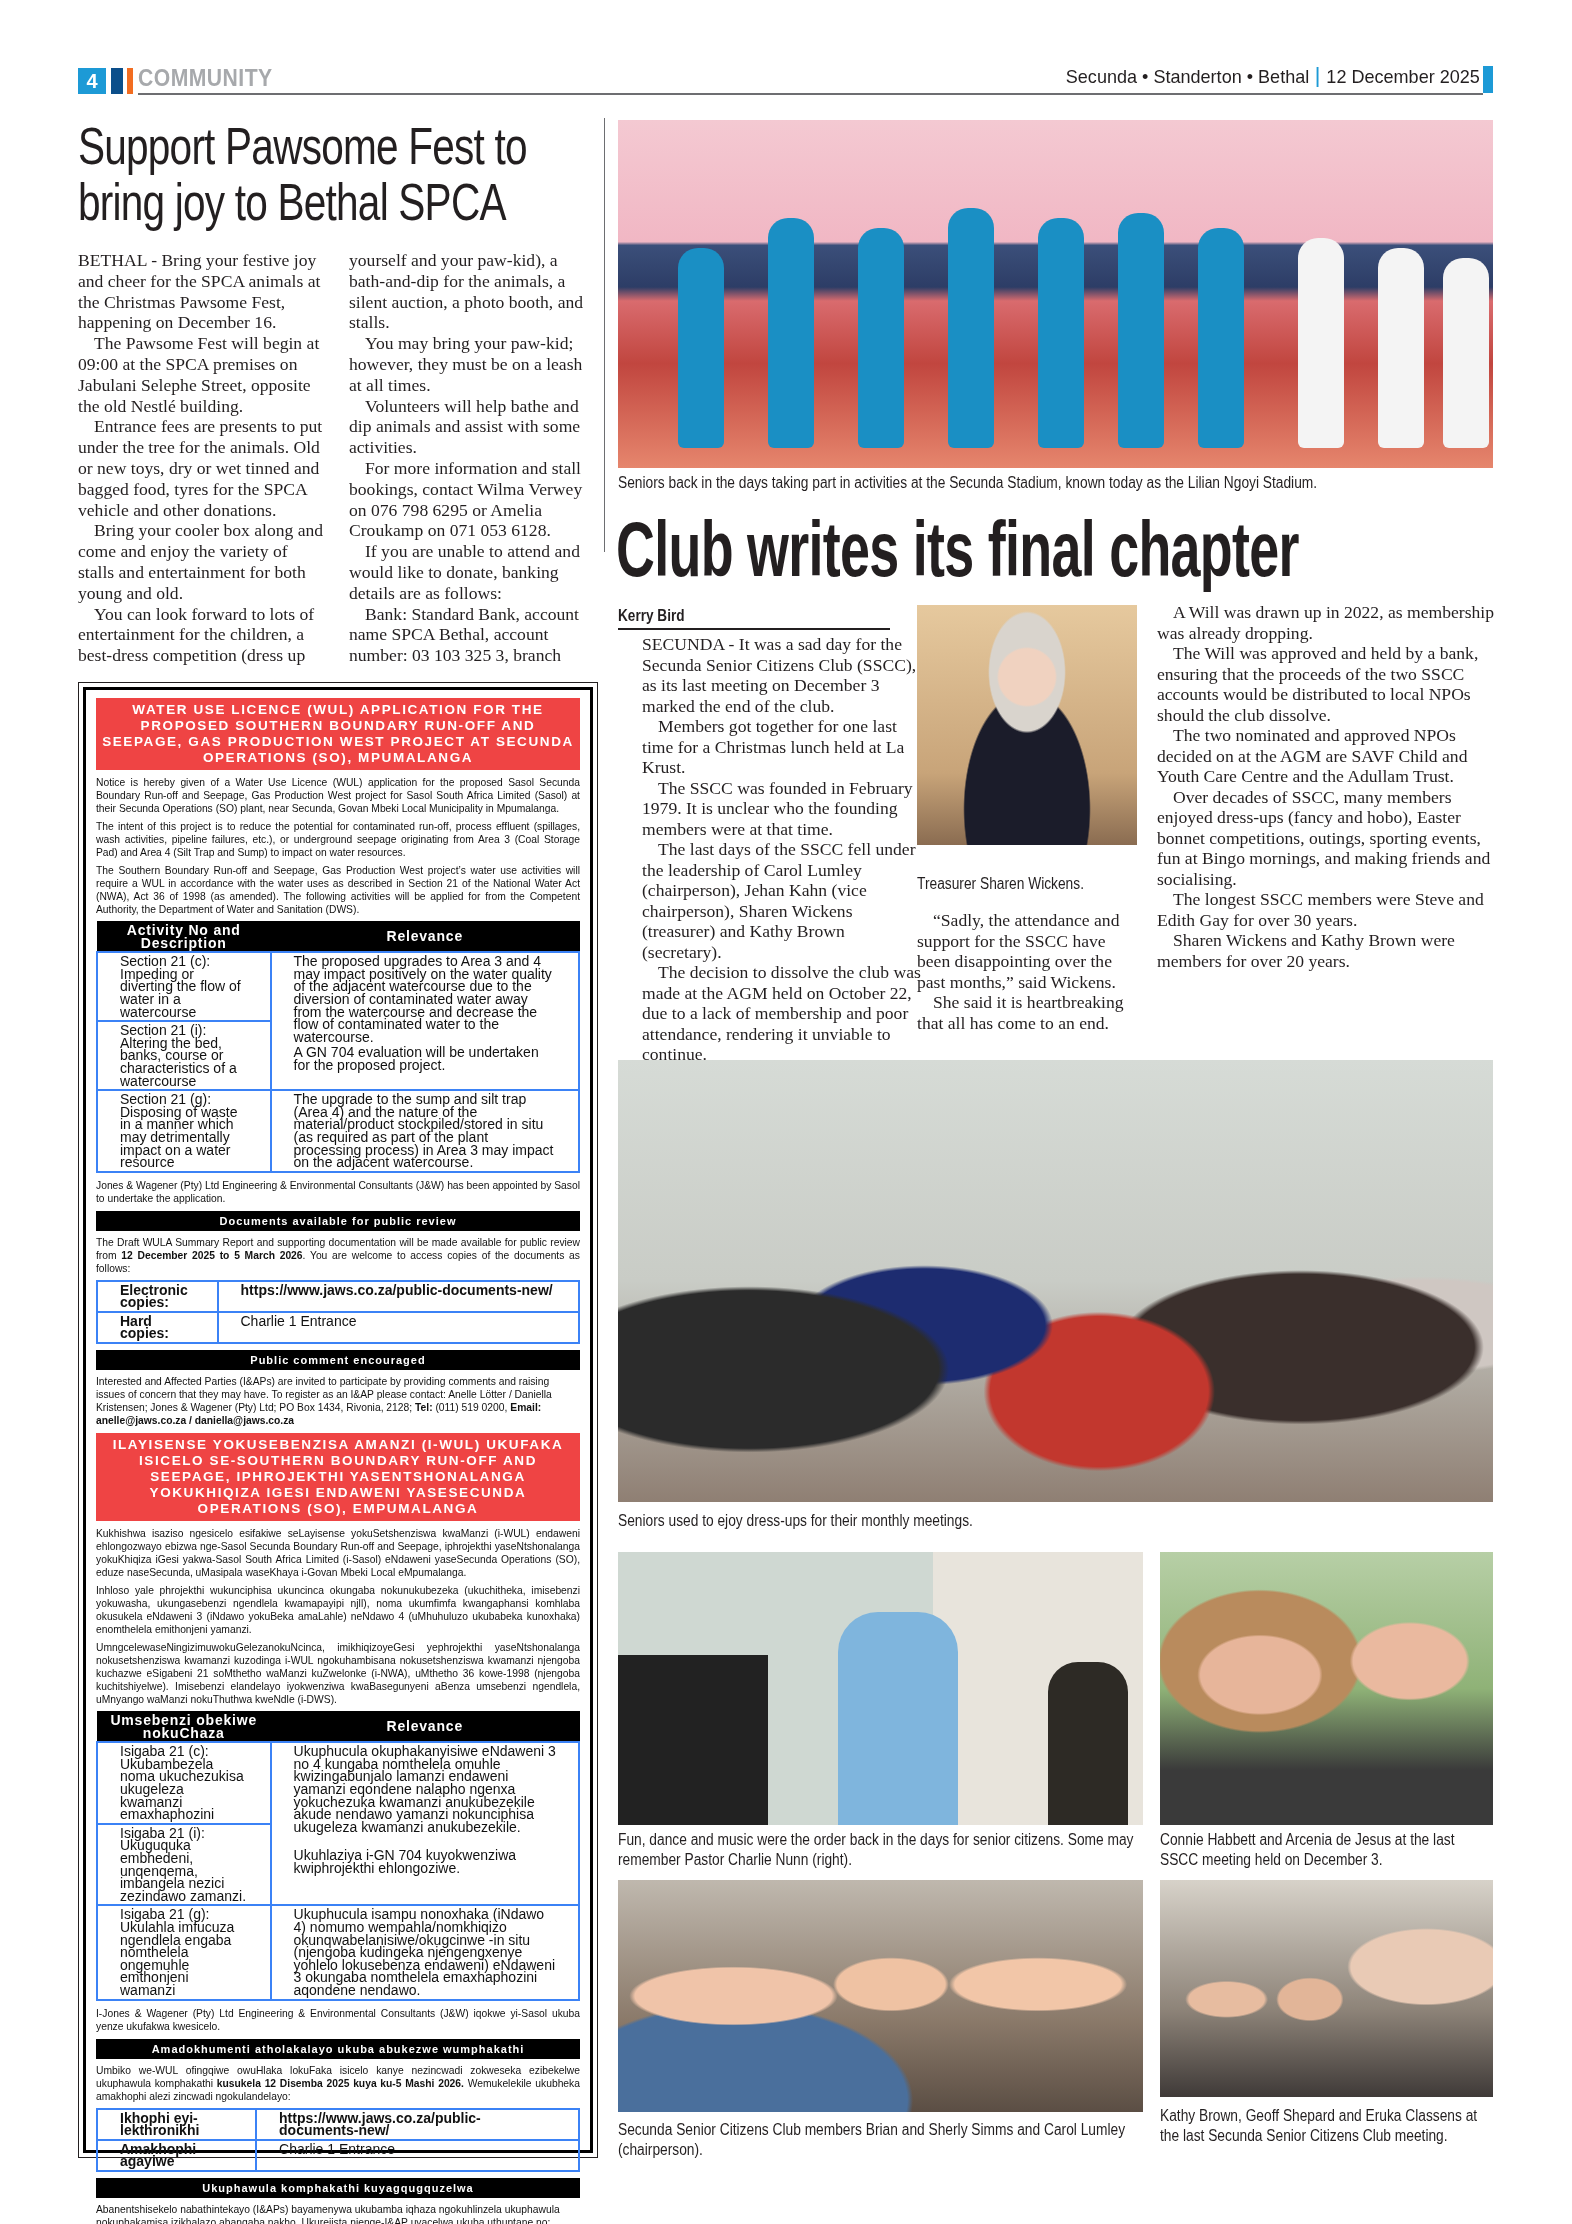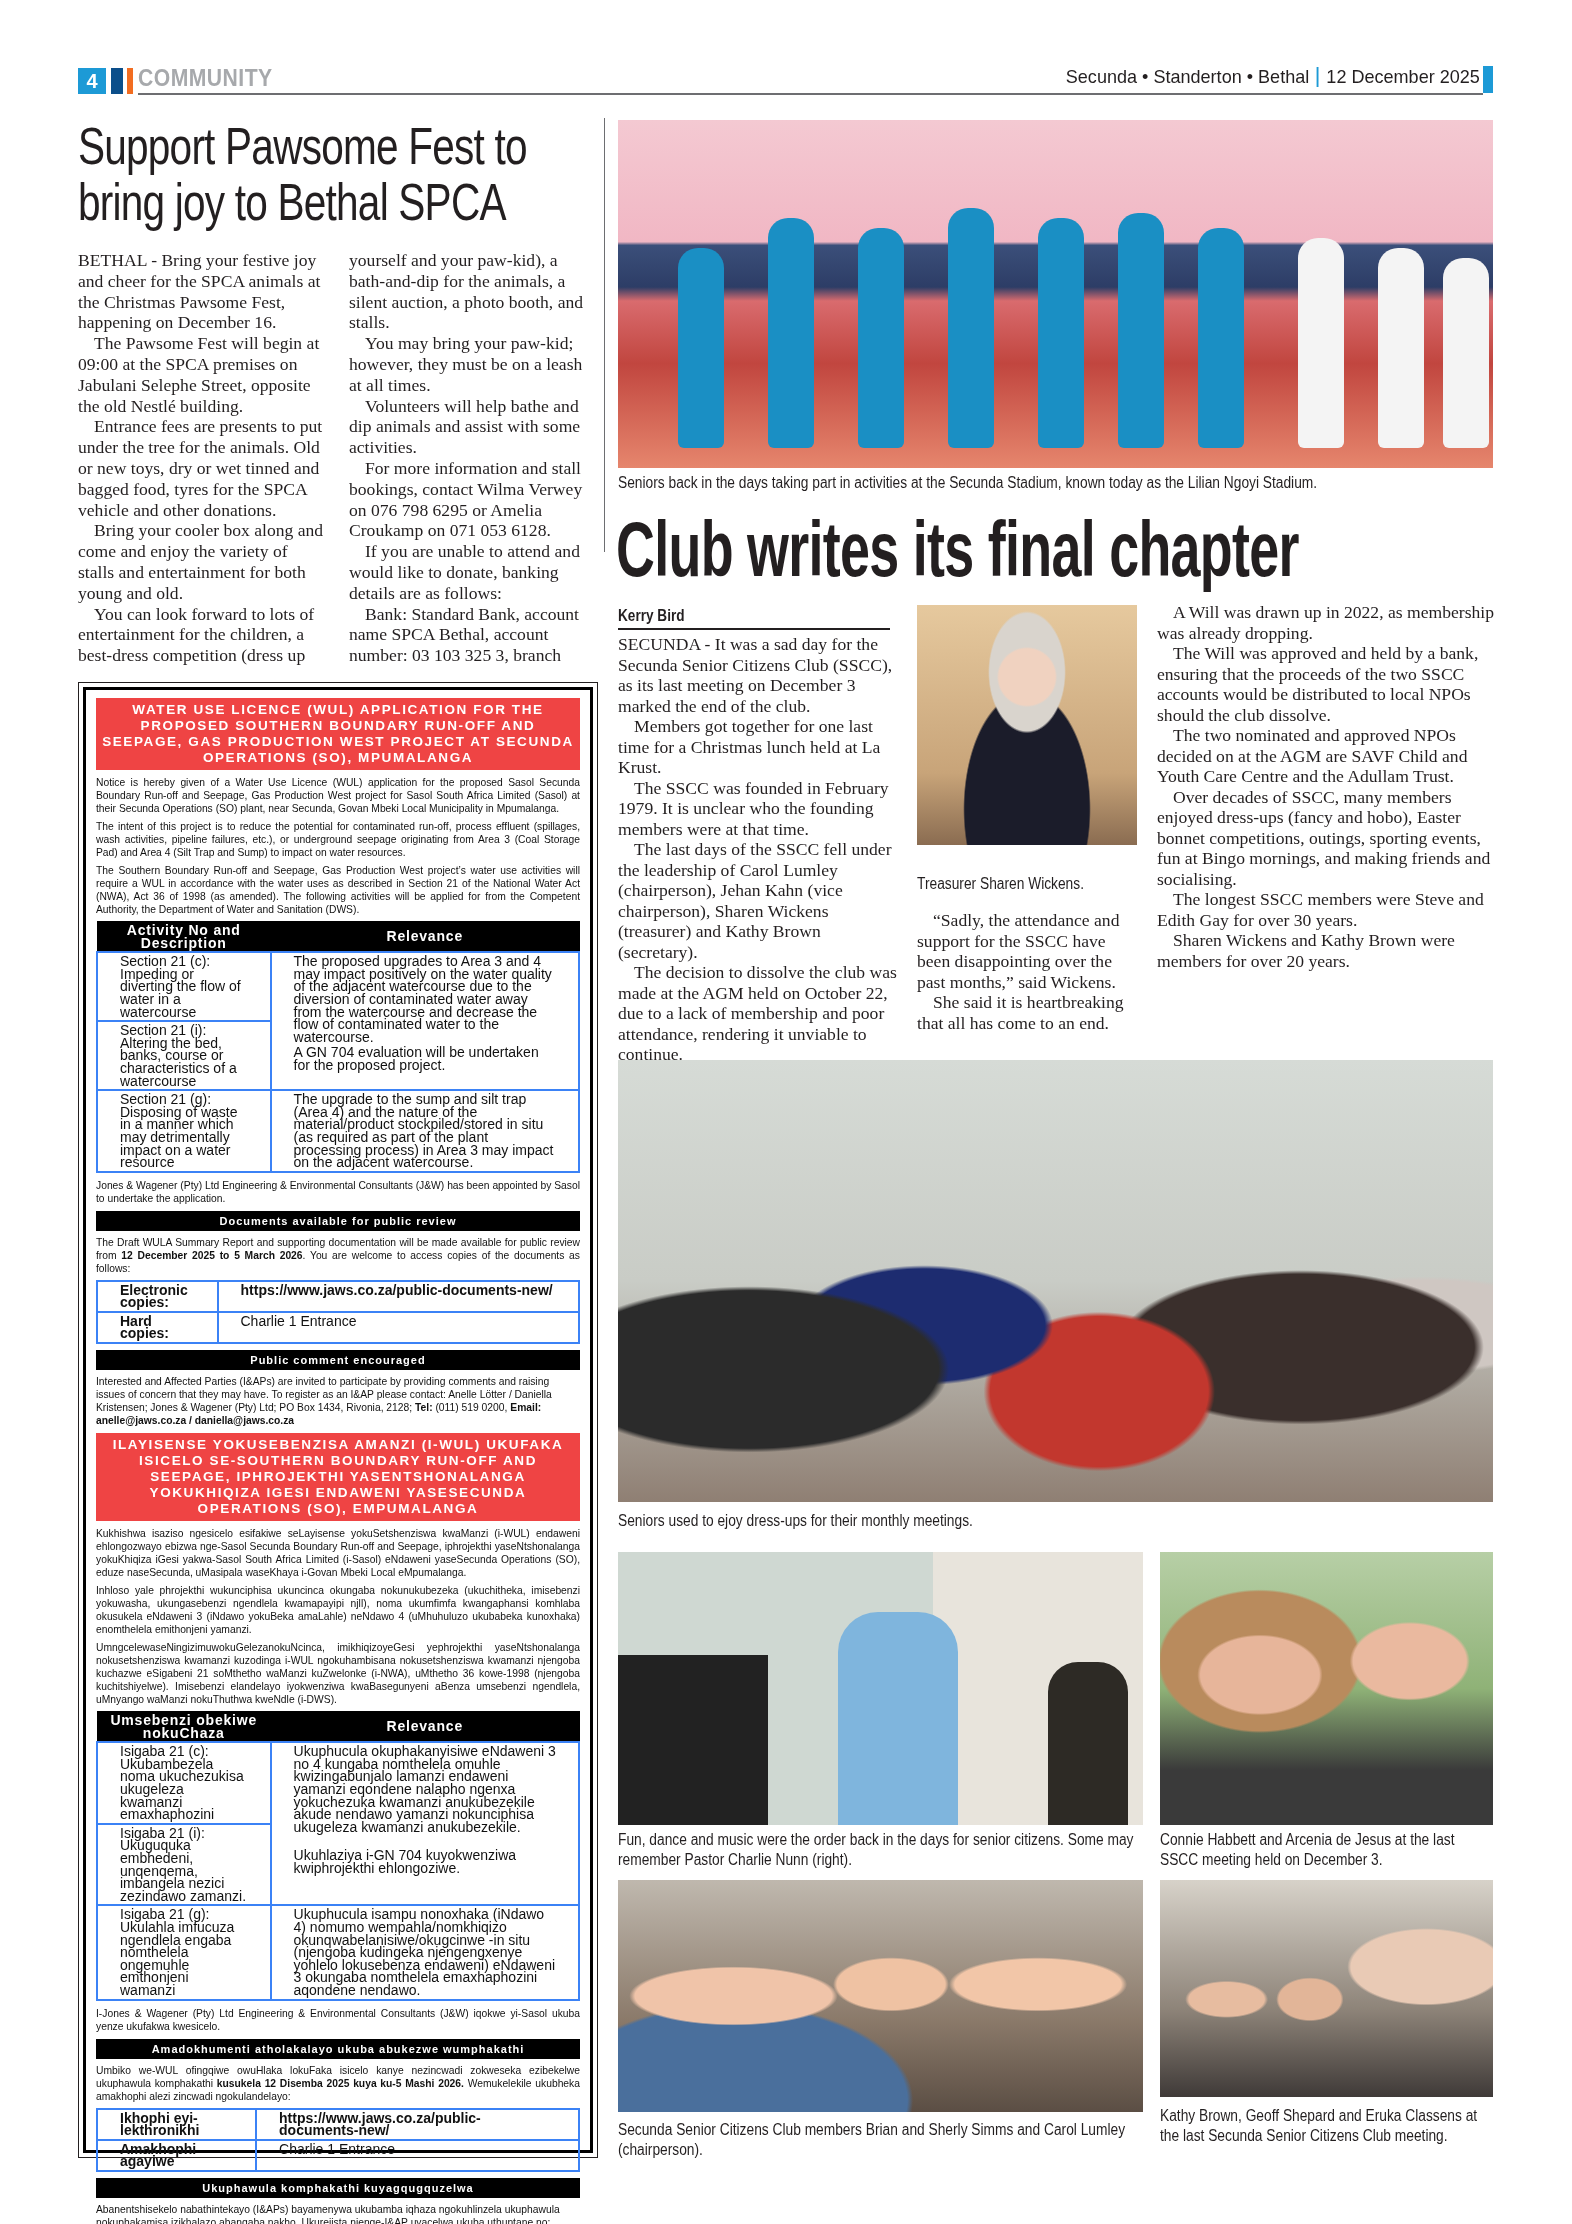--- a/index.html
+++ b/index.html
@@ -228,21 +228,21 @@
   <div class="fig w" style="left:680px;height:210px"></div>
   <div class="fig w" style="left:760px;height:200px"></div>
   <div class="fig w" style="left:825px;height:190px"></div>
 </div>
 <div class="abs cap" style="left:618px;top:474px">Seniors back in the days taking part in activities at the Secunda Stadium, known today as the Lilian Ngoyi Stadium.</div>
 
 <h2 class="abs r-headline">Club writes its final chapter</h2>
 <div class="abs byline">Kerry Bird</div>
 <div class="abs byline-rule"></div>
 
-<div class="abs r-col" style="left:618px;top:634px;width:285px">
+<div class="abs r-col" style="left:642px;top:634px;width:285px">
   <p class="first">SECUNDA - It was a sad day for the Secunda Senior Citizens Club (SSCC), as its last meeting on December 3 marked the end of the club.</p>
   <p>Members got together for one last time for a Christmas lunch held at La Krust.</p>
   <p>The SSCC was founded in February 1979. It is unclear who the founding members were at that time.</p>
   <p>The last days of the SSCC fell under the leadership of Carol Lumley (chairperson), Jehan Kahn (vice chairperson), Sharen Wickens (treasurer) and Kathy Brown (secretary).</p>
   <p>The decision to dissolve the club was made at the AGM held on October 22, due to a lack of membership and poor attendance, rendering it unviable to continue.</p>
 </div>
 
 <div class="abs photo ph-sharen"></div>
 <div class="abs cap" style="left:917px;top:875px">Treasurer Sharen Wickens.</div>
 <div class="abs r-col" style="left:917px;top:910px;width:225px">

